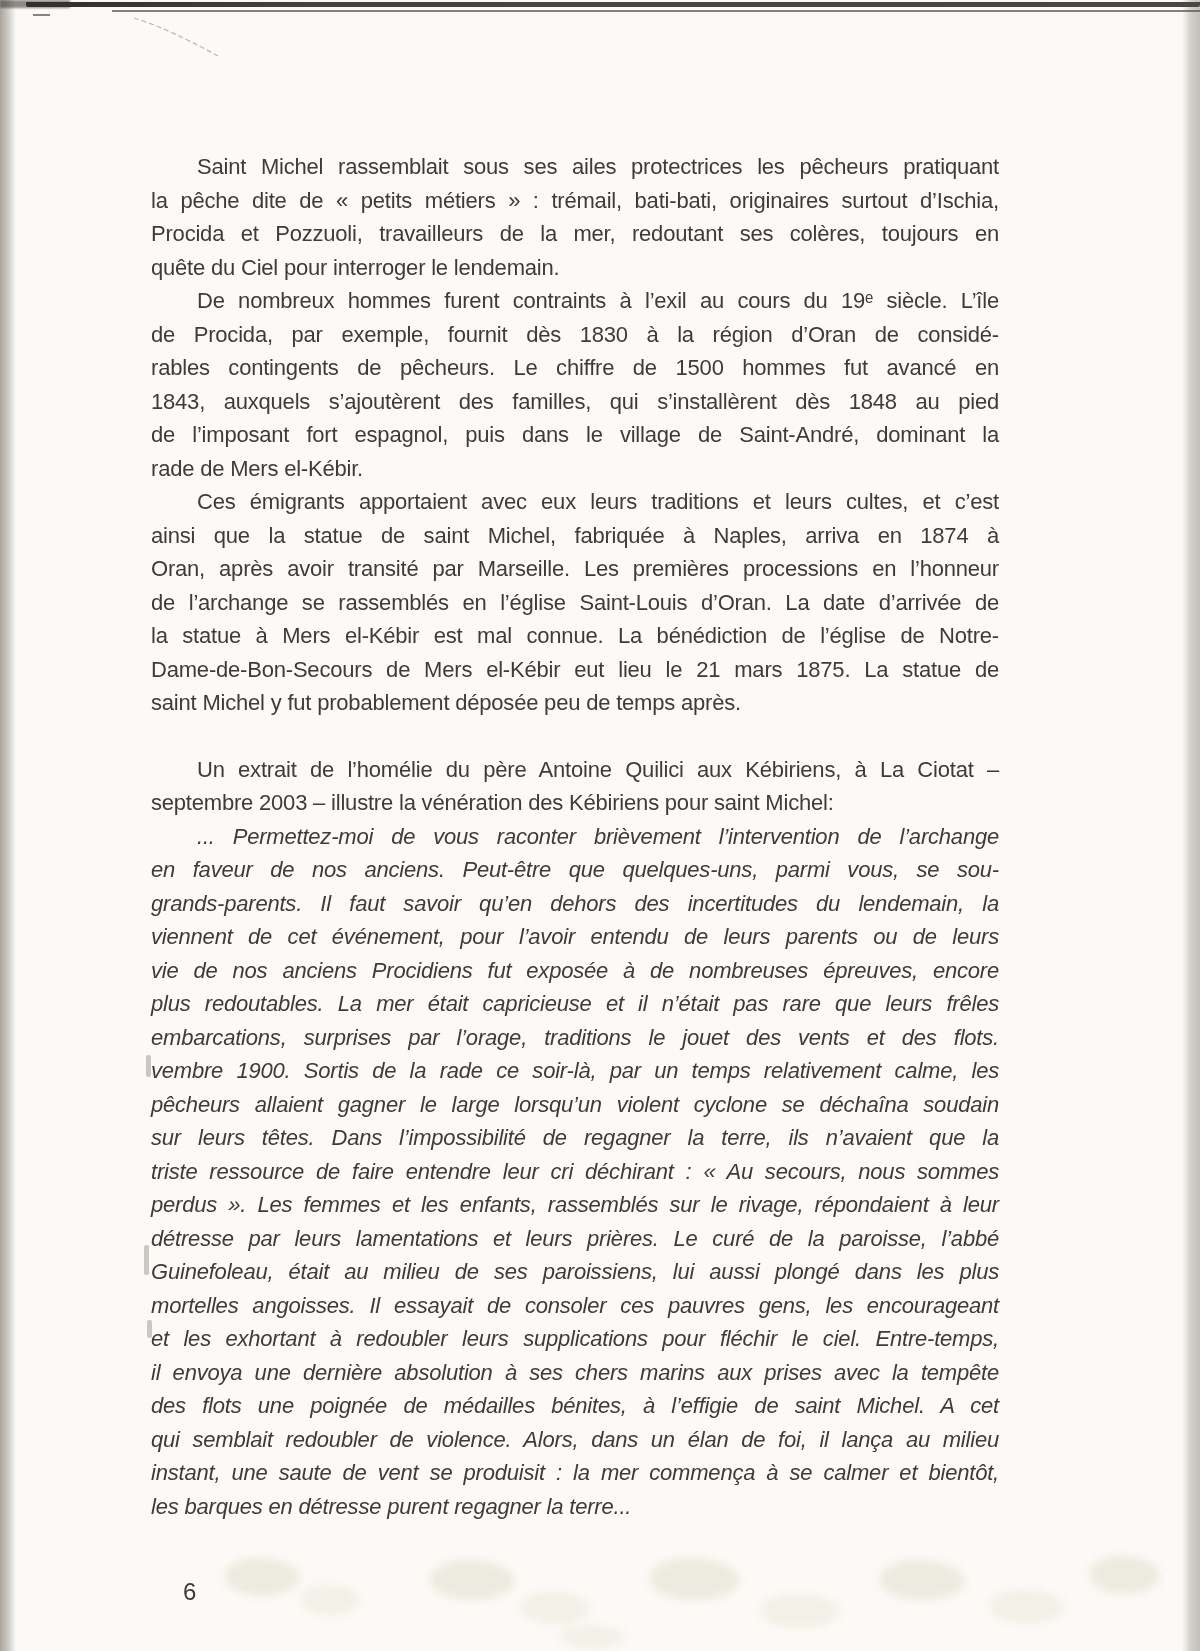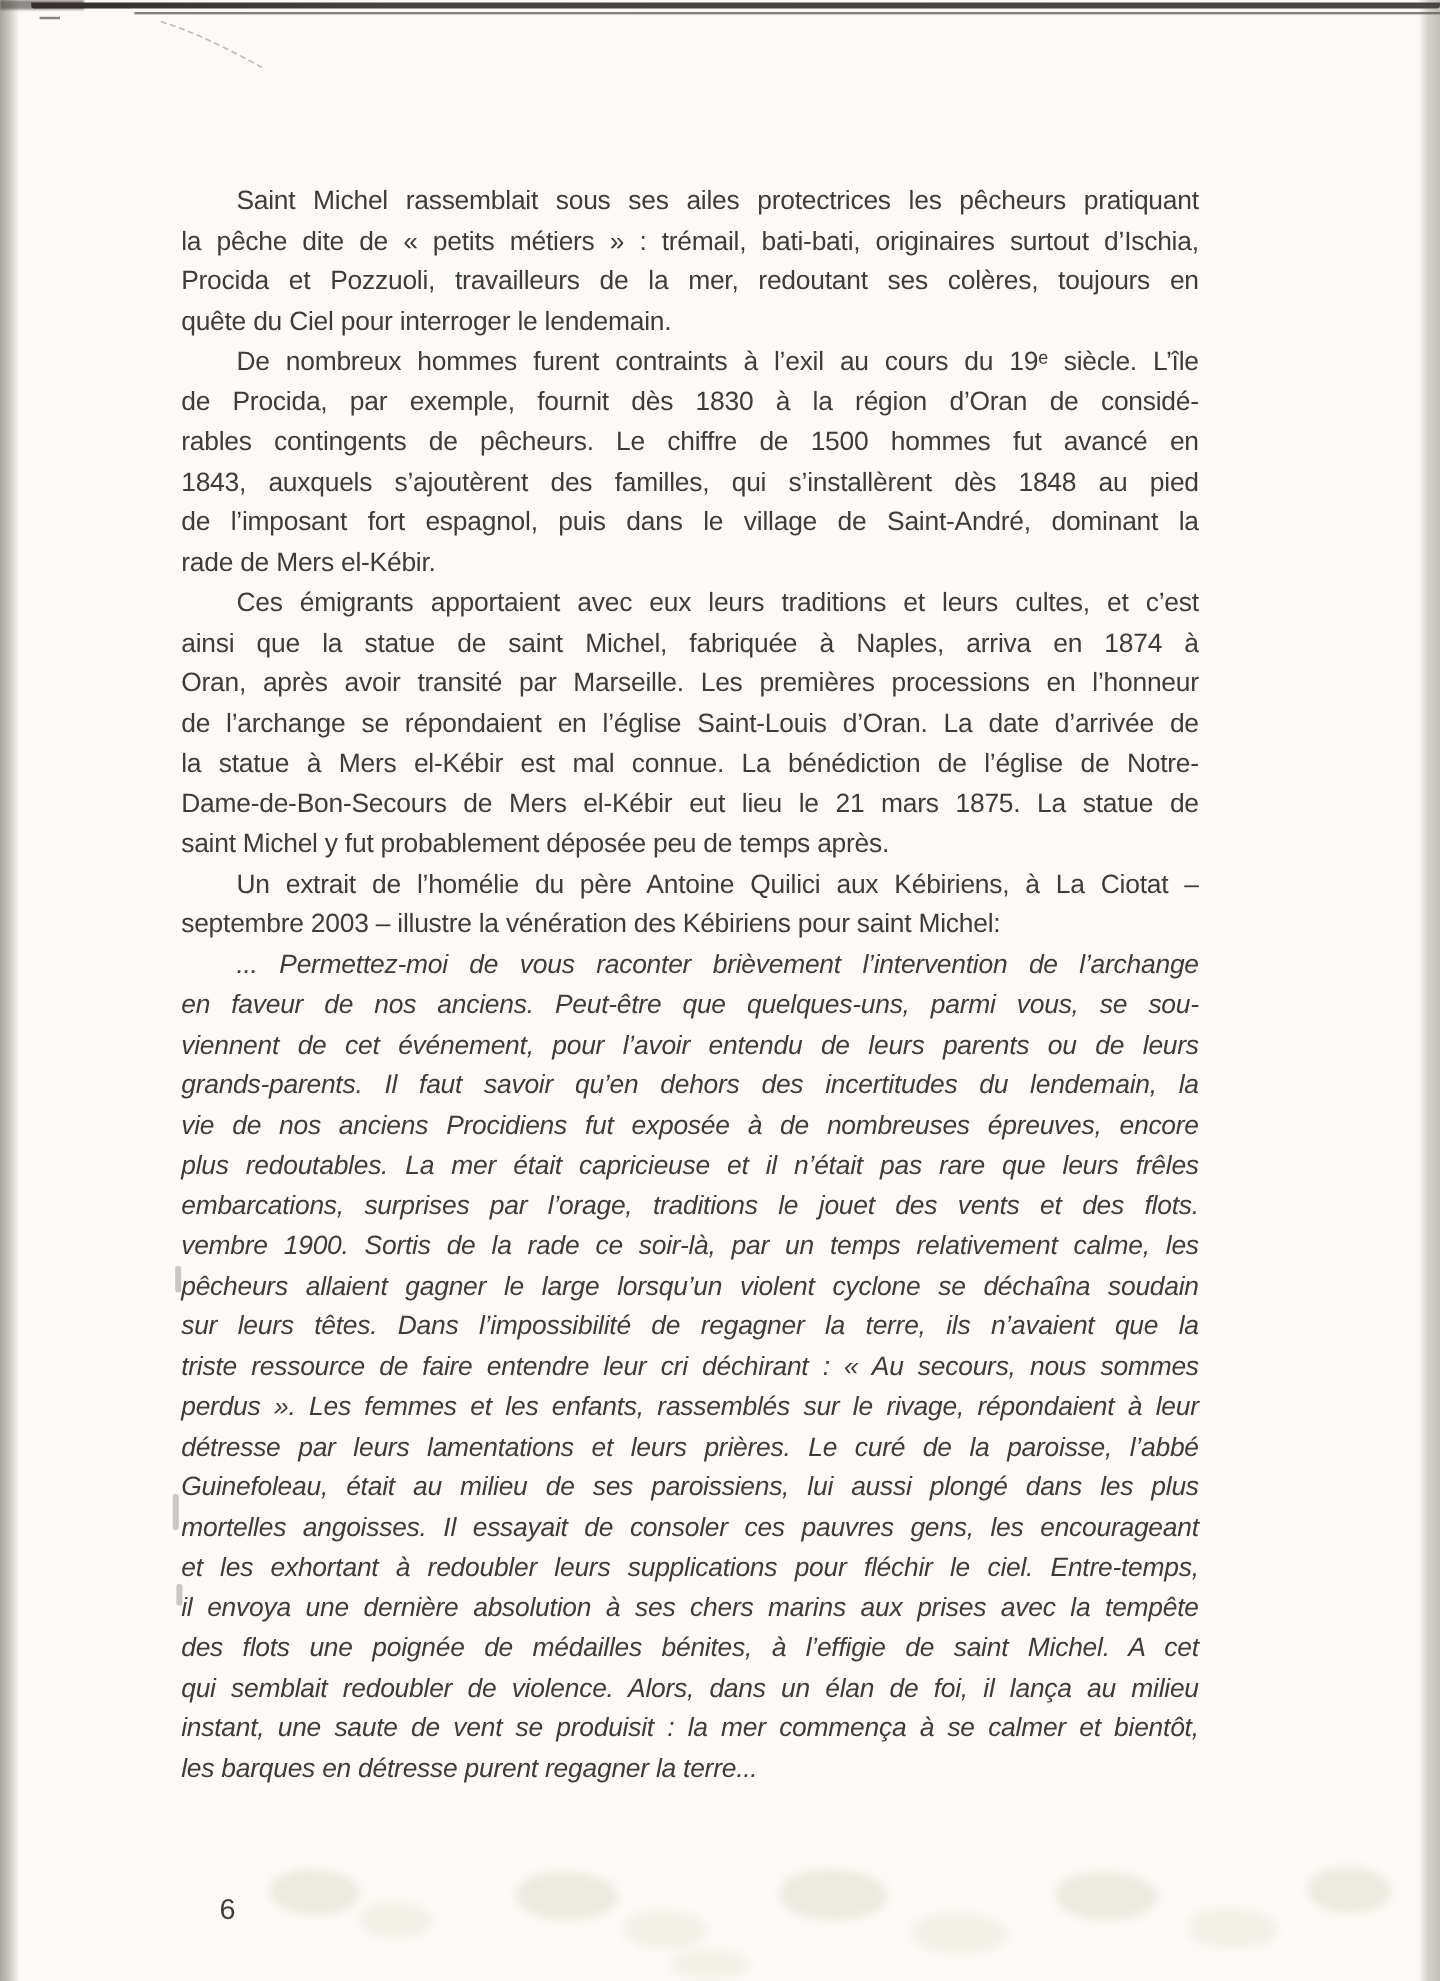--- a/index.html
+++ b/index.html
@@ -48,21 +48,21 @@
   .text-block {
     position: absolute;
     left: 151px;
     top: 150px;
     width: 848px;
     font-size: 22px;
     line-height: 33.5px;
     letter-spacing: -0.2px;
   }
   .paragraph { margin: 0; }
-  .paragraph.gap { }
+  .paragraph.gap { margin-top: 33px; }
   .paragraph.italic { font-style: italic; }
   .line {
     height: 33.5px;
     text-align: justify;
     text-align-last: justify;
     white-space: normal;
     overflow: visible;
   }
   .line.first { text-indent: 46px; }
   .line.last { text-align: right; text-align-last: left; }
@@ -117,34 +117,34 @@
         <div class="line">de Procida, par exemple, fournit dès 1830 à la région d’Oran de considé-</div>
         <div class="line">rables contingents de pêcheurs. Le chiffre de 1500 hommes fut avancé en</div>
         <div class="line">1843, auxquels s’ajoutèrent des familles, qui s’installèrent dès 1848 au pied</div>
         <div class="line">de l’imposant fort espagnol, puis dans le village de Saint-André, dominant la</div>
         <div class="line last">rade de Mers el-Kébir.</div>
       </div>
       <div class="paragraph">
         <div class="line first">Ces émigrants apportaient avec eux leurs traditions et leurs cultes, et c’est</div>
         <div class="line">ainsi que la statue de saint Michel, fabriquée à Naples, arriva en 1874 à</div>
         <div class="line">Oran, après avoir transité par Marseille. Les premières processions en l’honneur</div>
-        <div class="line">de l’archange se répondaient en l’église Saint-Louis d’Oran. La date d’arrivée de</div>
+        <div class="line">de l’archange se rassemblés en l’église Saint-Louis d’Oran. La date d’arrivée de</div>
         <div class="line">la statue à Mers el-Kébir est mal connue. La bénédiction de l’église de Notre-</div>
         <div class="line">Dame-de-Bon-Secours de Mers el-Kébir eut lieu le 21 mars 1875. La statue de</div>
         <div class="line last">saint Michel y fut probablement déposée peu de temps après.</div>
       </div>
       <div class="paragraph gap">
         <div class="line first">Un extrait de l’homélie du père Antoine Quilici aux Kébiriens, à La Ciotat –</div>
         <div class="line last">septembre 2003 – illustre la vénération des Kébiriens pour saint Michel:</div>
       </div>
       <div class="paragraph italic">
         <div class="line first">... Permettez-moi de vous raconter brièvement l’intervention de l’archange</div>
         <div class="line">en faveur de nos anciens. Peut-être que quelques-uns, parmi vous, se sou-</div>
+        <div class="line">grands-parents. Il faut savoir qu’en dehors des incertitudes du lendemain, la</div>
         <div class="line">viennent de cet événement, pour l’avoir entendu de leurs parents ou de leurs</div>
-        <div class="line">grands-parents. Il faut savoir qu’en dehors des incertitudes du lendemain, la</div>
         <div class="line">vie de nos anciens Procidiens fut exposée à de nombreuses épreuves, encore</div>
         <div class="line">plus redoutables. La mer était capricieuse et il n’était pas rare que leurs frêles</div>
         <div class="line">embarcations, surprises par l’orage, traditions le jouet des vents et des flots.</div>
         <div class="line">vembre 1900. Sortis de la rade ce soir-là, par un temps relativement calme, les</div>
         <div class="line">pêcheurs allaient gagner le large lorsqu’un violent cyclone se déchaîna soudain</div>
         <div class="line">sur leurs têtes. Dans l’impossibilité de regagner la terre, ils n’avaient que la</div>
         <div class="line">triste ressource de faire entendre leur cri déchirant : « Au secours, nous sommes</div>
         <div class="line">perdus ». Les femmes et les enfants, rassemblés sur le rivage, répondaient à leur</div>
         <div class="line">détresse par leurs lamentations et leurs prières. Le curé de la paroisse, l’abbé</div>
         <div class="line">Guinefoleau, était au milieu de ses paroissiens, lui aussi plongé dans les plus</div>

